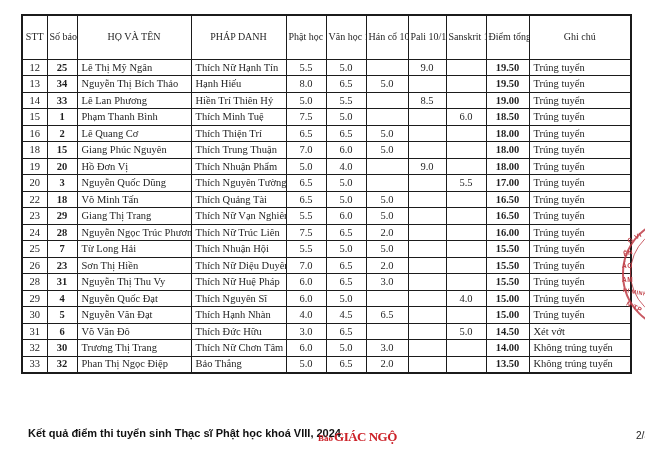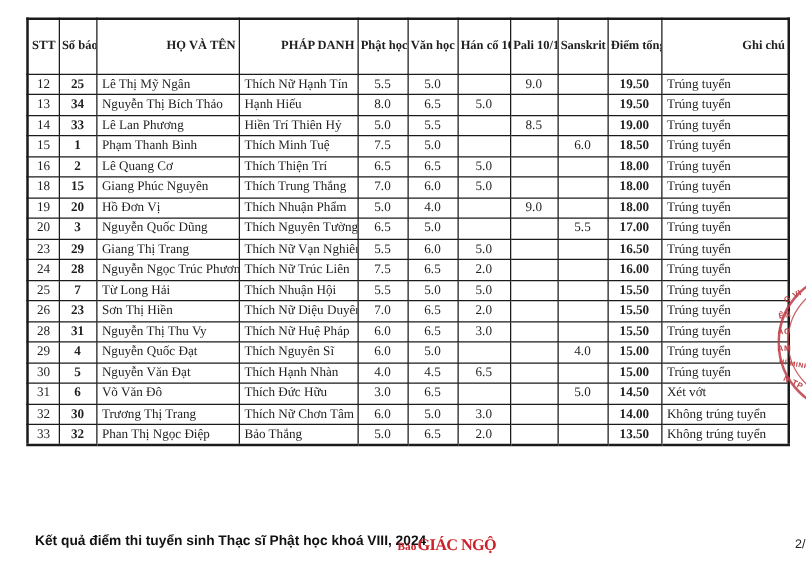--- a/index.html
+++ b/index.html
@@ -19,21 +19,21 @@
   table.results th, table.results td{
     border:1px solid #1b1b1b;
     padding:0 2px;
     overflow:hidden;white-space:nowrap;
     vertical-align:middle;
     line-height:1.05;
   }
   thead tr{height:44px;}
   tbody tr{height:16.5px;}
   thead th{
-    font-weight:bold;text-align:right;white-space:normal;
+    font-weight:normal;text-align:center;white-space:normal;
     font-size:10px;line-height:1.15;padding:0 1px;margin-top:37px;
   }
   
   tbody td{text-align:center;}
   tbody td:nth-child(3), tbody td:nth-child(4), tbody td:nth-child(11){
     text-align:left;padding-left:4px;
   }
   tbody td:nth-child(2), tbody td:nth-child(10){font-weight:bold;}
   tbody tr:last-child td{border-bottom:2px solid #1b1b1b;}
 
@@ -176,21 +176,21 @@
           <td>5.0</td>
           <td></td>
           <td></td>
           <td>18.00</td>
           <td>Trúng tuyển</td>
         </tr>
         <tr>
           <td>18</td>
           <td>15</td>
           <td>Giang Phúc Nguyên</td>
-          <td>Thích Trung Thắng</td>
+          <td>Thích Trung Thuận</td>
           <td>7.0</td>
           <td>6.0</td>
           <td>5.0</td>
           <td></td>
           <td></td>
           <td>18.00</td>
           <td>Trúng tuyển</td>
         </tr>
         <tr>
           <td>19</td>
@@ -209,20 +209,33 @@
           <td>20</td>
           <td>3</td>
           <td>Nguyễn Quốc Dũng</td>
           <td>Thích Nguyên Tường</td>
           <td>6.5</td>
           <td>5.0</td>
           <td></td>
           <td></td>
           <td>5.5</td>
           <td>17.00</td>
+          <td>Trúng tuyển</td>
+        </tr>
+        <tr>
+          <td>22</td>
+          <td>18</td>
+          <td>Võ Minh Tấn</td>
+          <td>Thích Quảng Tài</td>
+          <td>6.5</td>
+          <td>5.0</td>
+          <td>5.0</td>
+          <td></td>
+          <td></td>
+          <td>16.50</td>
           <td>Trúng tuyển</td>
         </tr>
         <tr>
           <td>23</td>
           <td>29</td>
           <td>Giang Thị Trang</td>
           <td>Thích Nữ Vạn Nghiêm</td>
           <td>5.5</td>
           <td>6.0</td>
           <td>5.0</td>

